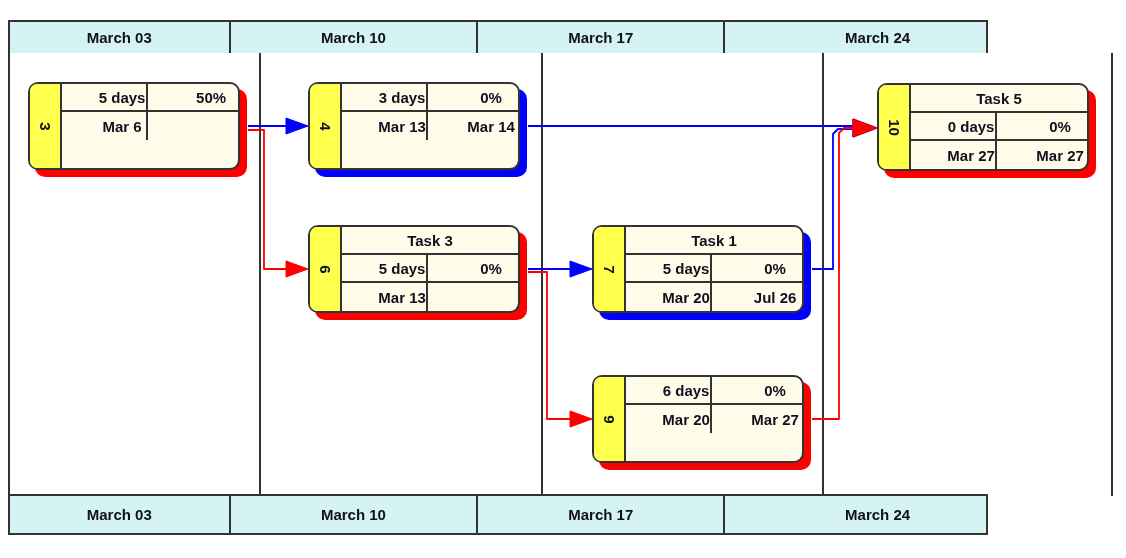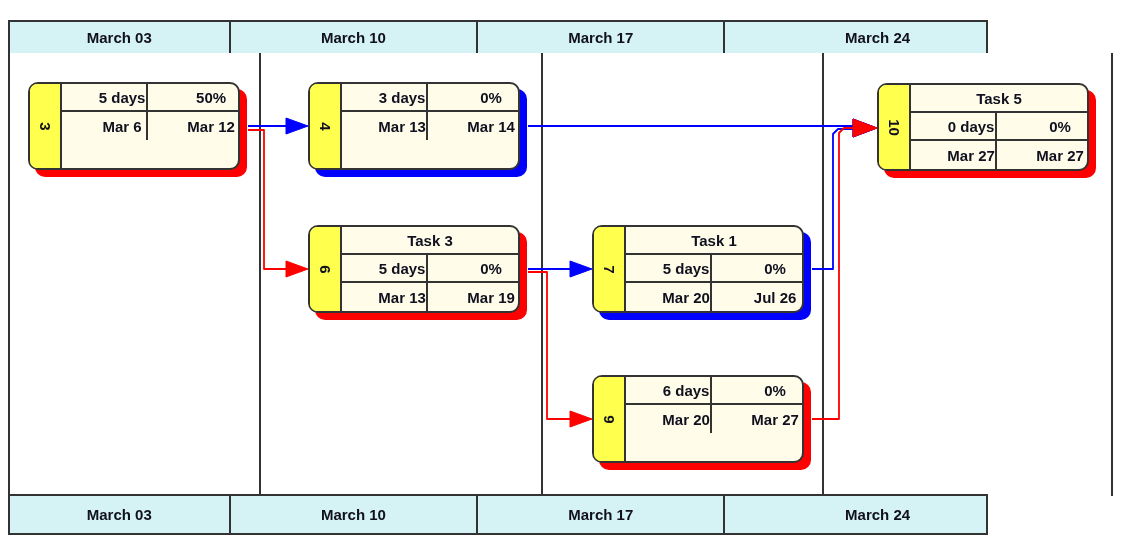--- a/index.html
+++ b/index.html
@@ -97,21 +97,20 @@
     <div class="id-strip">
         <span class="id-text">3</span>
       </div>
     <div class="node-body">
       <div class="node-row split">
         <div class="node-cell c1">5 days</div>
         <div class="node-cell c2">50%</div>
       </div>
       <div class="node-row split">
         <div class="node-cell c1">Mar 6</div>
-        <div class="node-cell c2">Mar 12</div>
       </div>
     </div>
   </div>
 
   <div class="task-node" style="left: 308px; top: 82px; --shadow: #0000ff;">
     <div class="id-strip">
         <span class="id-text">4</span>
       </div>
     <div class="node-body">
       <div class="node-row split">
@@ -130,21 +129,20 @@
         <span class="id-text">6</span>
       </div>
     <div class="node-body">
       <div class="node-row">Task 3</div>
       <div class="node-row split">
         <div class="node-cell c1">5 days</div>
         <div class="node-cell c2">0%</div>
       </div>
       <div class="node-row split">
         <div class="node-cell c1">Mar 13</div>
-        <div class="node-cell c2">Mar 19</div>
       </div>
     </div>
   </div>
 
   <div class="task-node" style="left: 592px; top: 225px; --shadow: #0000ff;">
     <div class="id-strip">
         <span class="id-text">7</span>
       </div>
     <div class="node-body">
       <div class="node-row">Task 1</div>

